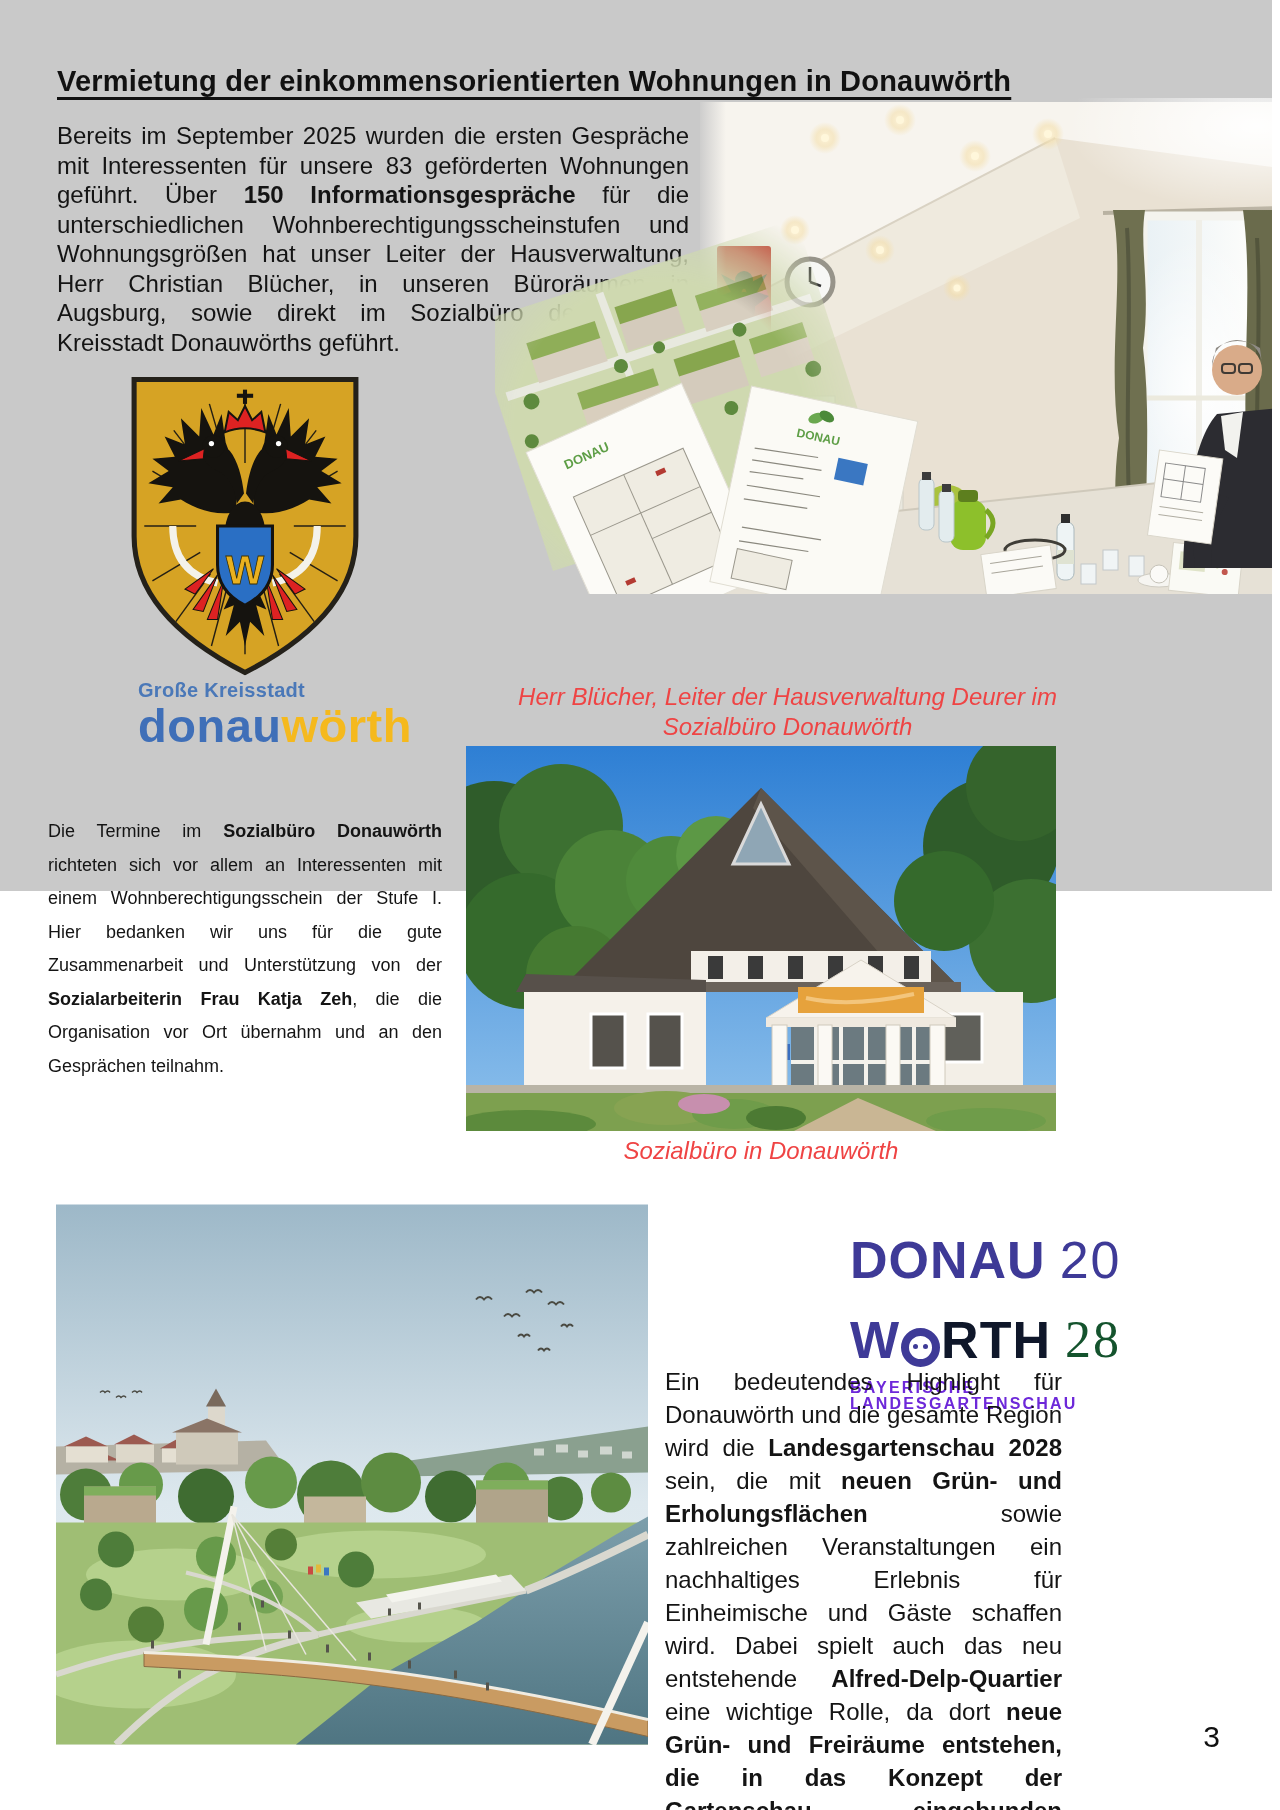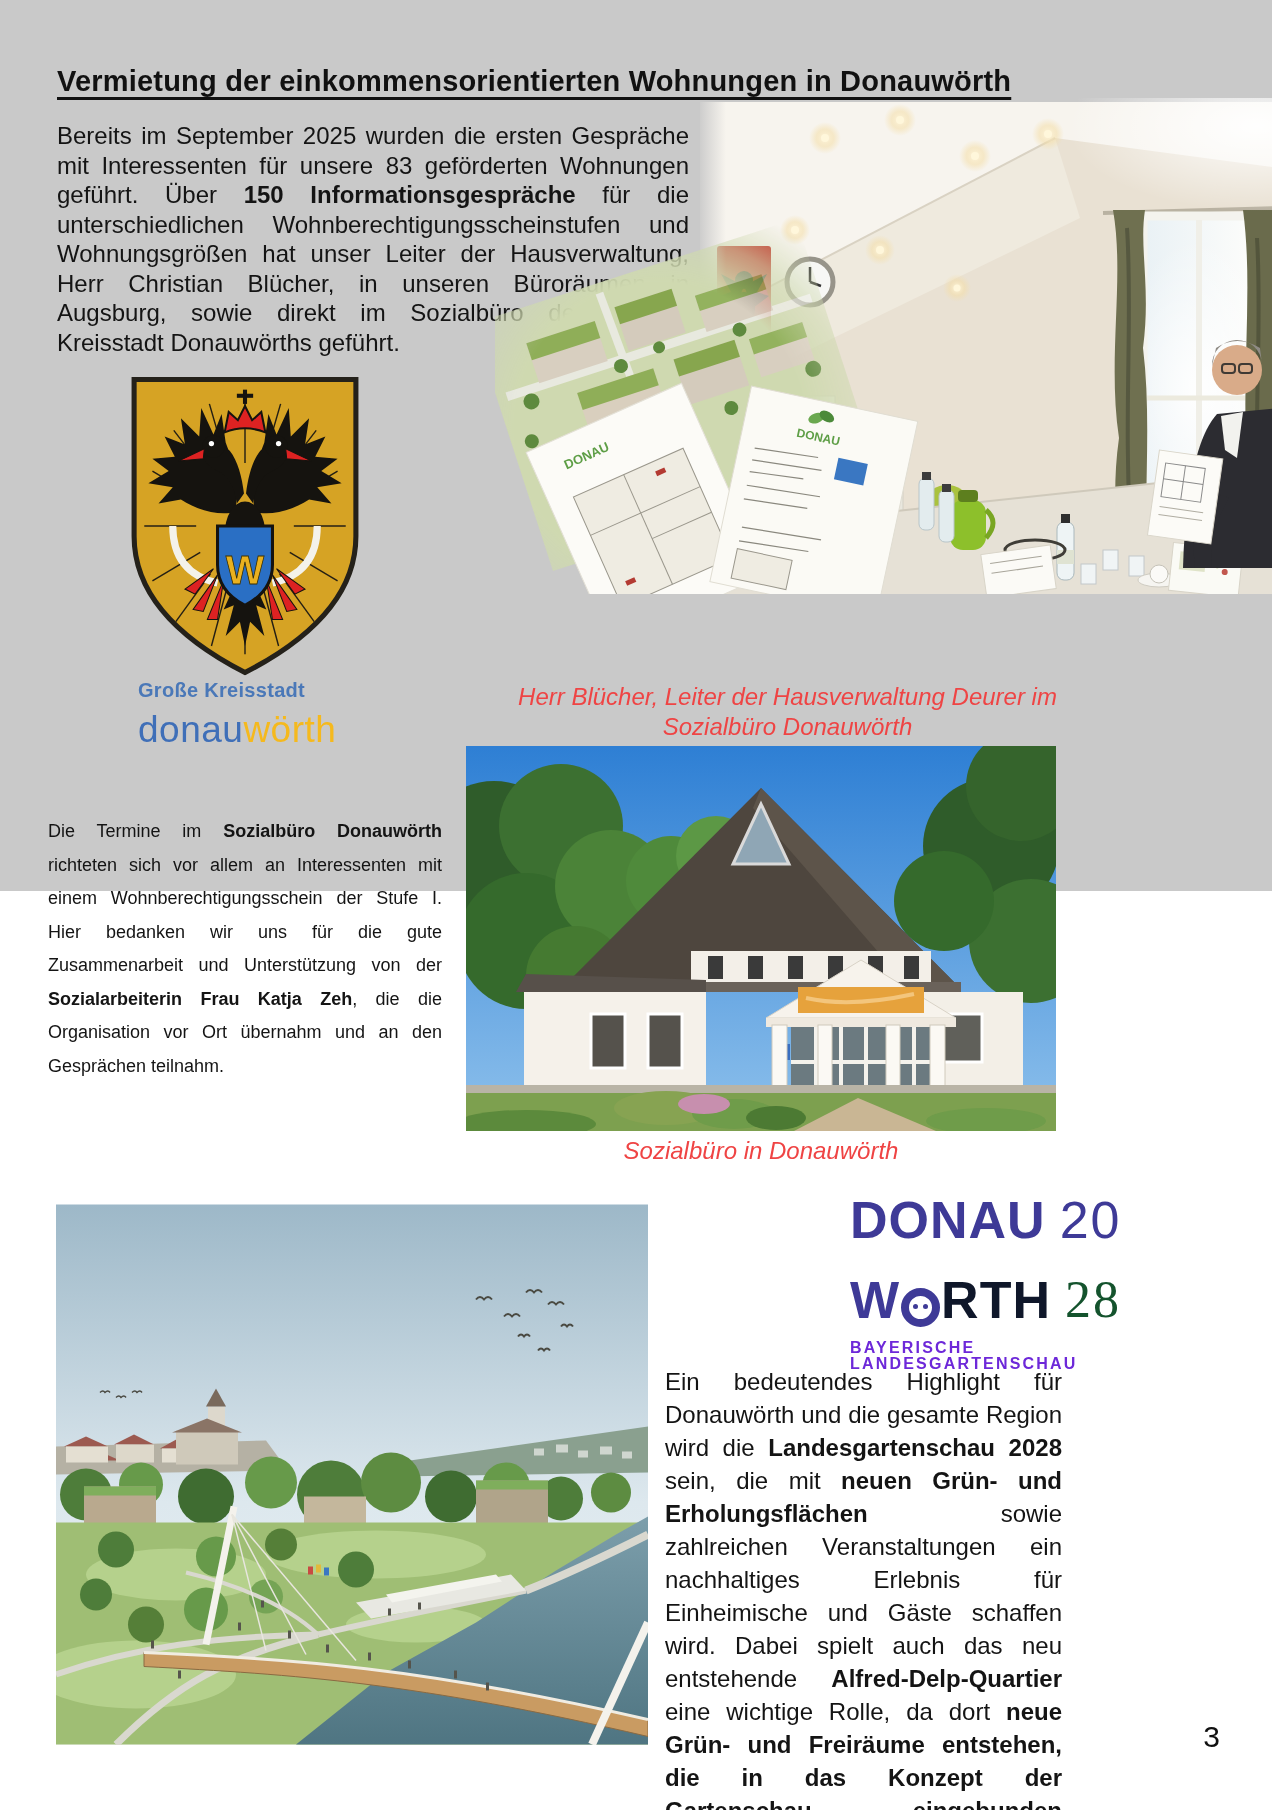--- a/index.html
+++ b/index.html
@@ -16,22 +16,22 @@
   #para-lgs{left:665px;top:1341px;width:397px;font-size:24px;line-height:33px;}
   .caption{position:absolute;font-style:italic;font-size:24px;line-height:30px;text-align:center;color:#ef4444;}
   #caption-meeting{left:505px;top:682px;width:565px;}
   #caption-building{left:466px;top:1136px;width:590px;text-align:center;}
   .svg-img{position:absolute;display:block;}
   #crest{left:128px;top:372px;width:234px;height:308px;}
   #montage{left:495px;top:98px;width:785px;height:496px;}
   #building{left:466px;top:746px;width:590px;height:385px;}
   #render{left:56px;top:1204px;width:592px;height:541px;}
   .city-logo{position:absolute;left:138px;top:680px;width:320px;line-height:1;}
-  .city-logo .gk{font-size:20px;font-weight:bold;color:#4a78b8;margin-bottom:11px;letter-spacing:0.3px;}
-  .city-logo .dw{font-size:37px;font-weight:normal;letter-spacing:0.5px;}
+  .city-logo .gk{font-size:20px;font-weight:bold;color:#4a78b8;margin-bottom:2px;letter-spacing:0.3px;}
+  .city-logo .dw{font-size:47px;font-weight:bold;letter-spacing:0.5px;}
   .city-logo .dw .blue{color:#3f6fb8;}
   .city-logo .dw .gold{color:#f5b91d;}
   .lgs-logo{position:absolute;left:850px;top:1194px;width:330px;color:#3e3a97;line-height:1;}
   .lgs-row{display:flex;align-items:flex-end;}
   .lgs-word{font-size:52px;font-weight:800;letter-spacing:1px;}
   .lgs-num{font-size:52px;font-weight:300;margin-left:14px;letter-spacing:2px;}
   .o-circle{display:inline-block;position:relative;width:23px;height:23px;border:8px solid #3e3a97;
             border-radius:50%;margin:0 1px -1px 1px;}
   .o-circle .dot{position:absolute;width:5px;height:5px;border-radius:50%;background:#3e3a97;top:8px;}
   .o-circle .dot.l{left:4px;} .o-circle .dot.r{right:4px;}
@@ -529,21 +529,21 @@
       <rect x="362" y="398" width="3" height="7"></rect>
         <rect x="398" y="466" width="3" height="8"></rect>
       <rect x="205" y="396" width="3" height="7"></rect>
         <rect x="95" y="436" width="3" height="8"></rect>
     </g>
   </svg>
 
   <div class="lgs-logo">
     <div class="lgs-row">
       <span class="lgs-word" style="color: rgb(62, 58, 151);">DONAU</span>
-      <span class="lgs-num" style="color: rgb(62, 58, 151);">20</span>
+      <span class="lgs-num" style="color: rgb(62, 58, 151); margin-top: 40px;">20</span>
     </div>
     <div class="lgs-row">
       <span class="lgs-word" style="color: rgb(62, 58, 151);">W</span>
         <span class="o-circle">
           <span class="dot l"></span>
           <span class="dot r"></span>
         </span>
         <span class="lgs-word" style="color: #0f172a; margin-top: 28px;">RTH</span>
       <span class="lgs-num" style="color: #14532d; font-family: Liberation Serif, serif;">28</span>
     </div>

